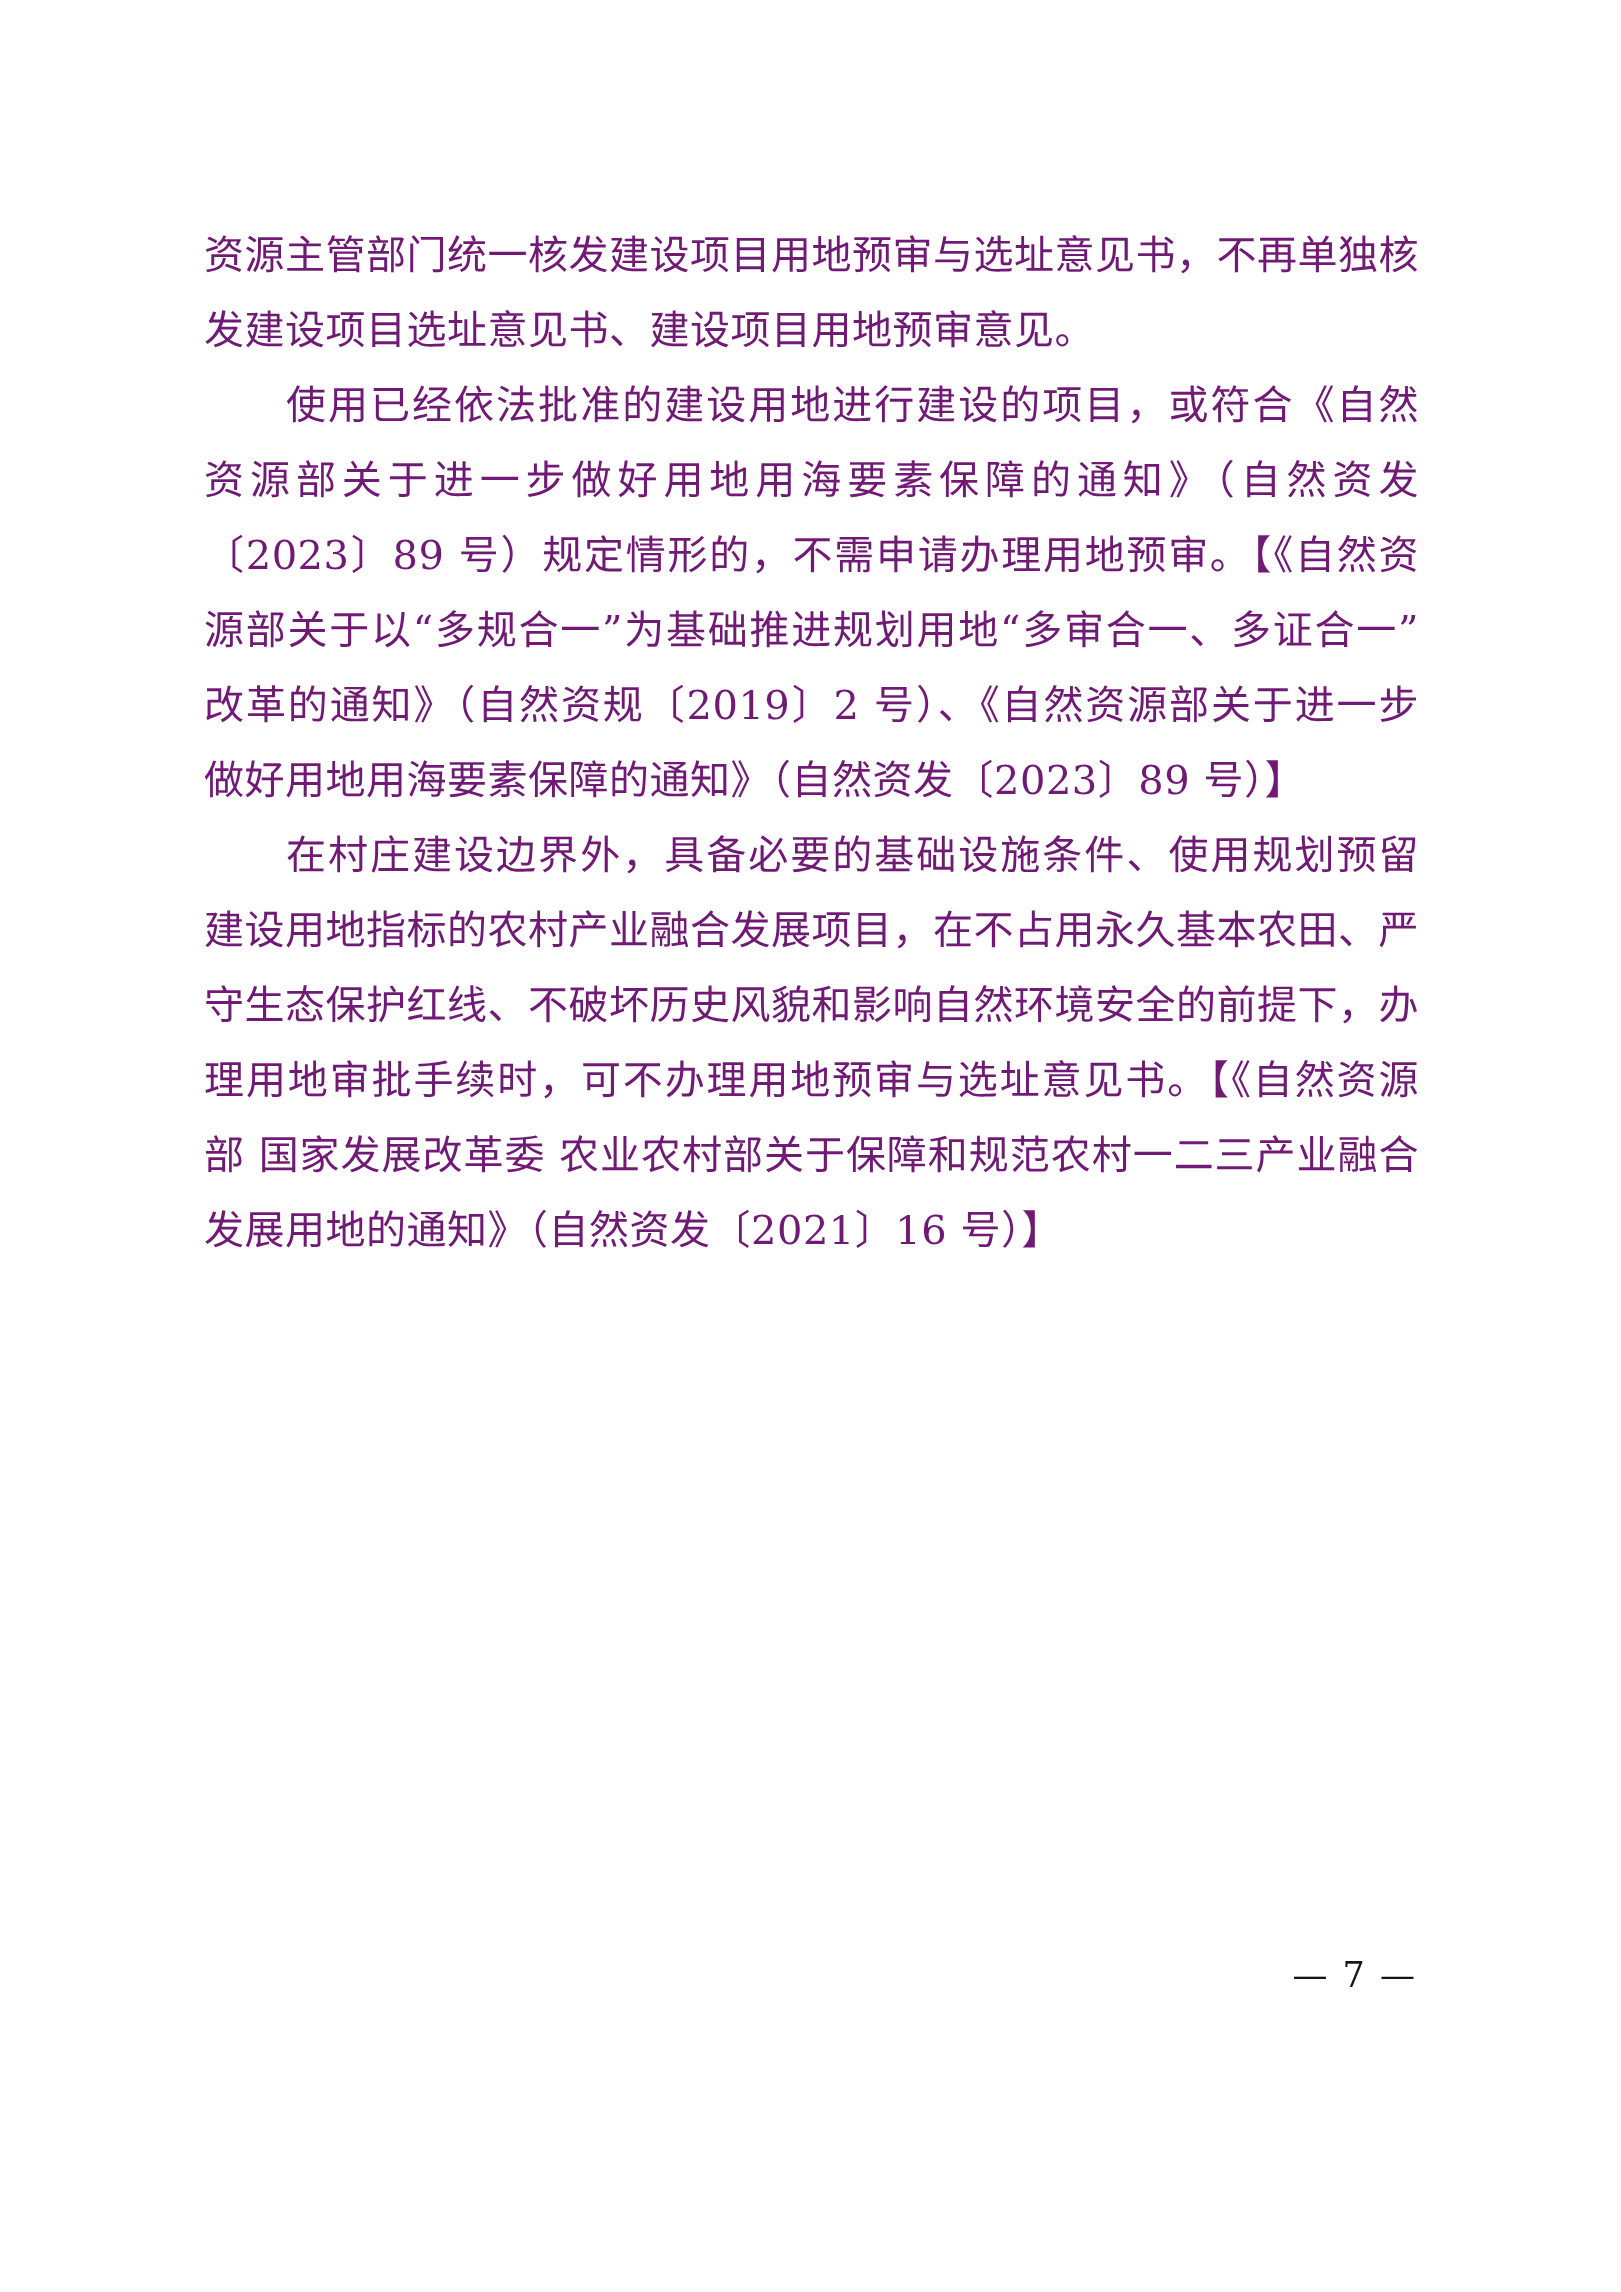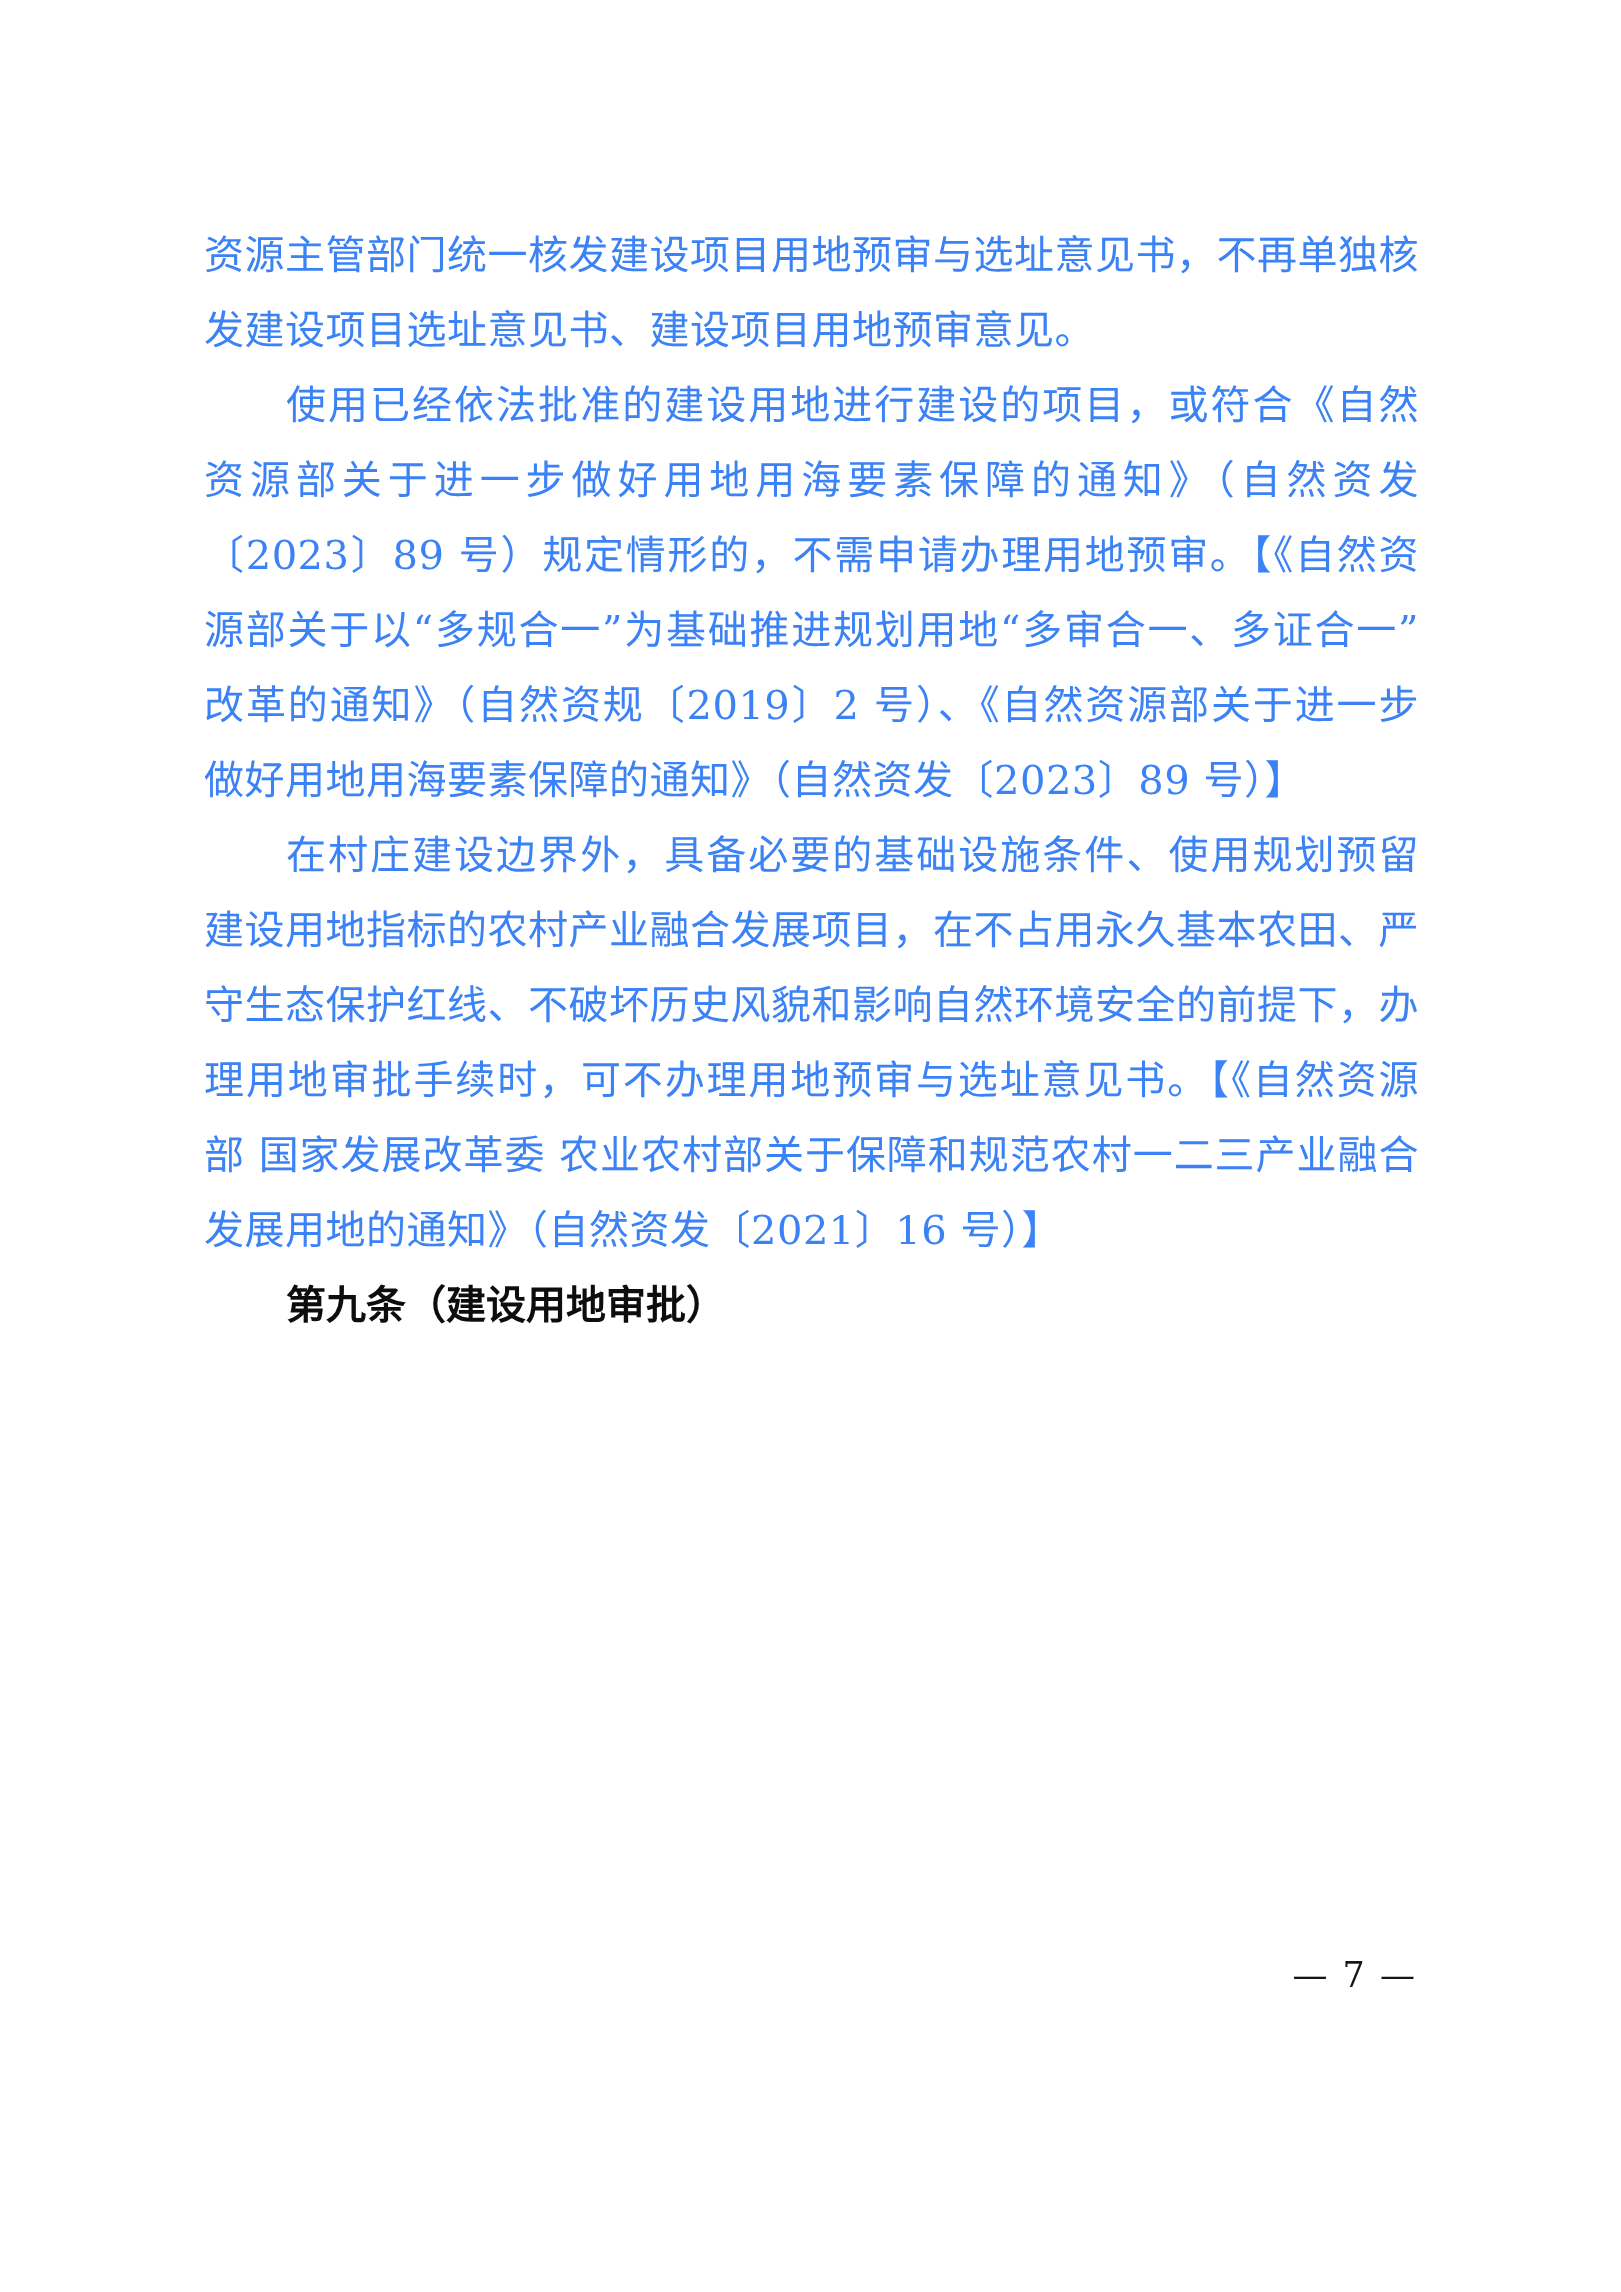--- a/index.html
+++ b/index.html
@@ -25,21 +25,21 @@
     width: 1215px;
   }
   p.para {
     margin: 0 0 0 0;
     font-size: 40px;
     line-height: 75px;
     text-align: justify;
     text-justify: inter-ideograph;
     letter-spacing: 0.5px;
     font-weight: 400;
-    color: #3b82f6;
+    color: #701a75;
   }
   p.indent {
     text-indent: 82px;
   }
   p.heading {
     margin: 0;
     font-size: 40px;
     line-height: 75px;
     font-weight: bold;
     text-indent: 82px;
@@ -62,20 +62,19 @@
 <div class="page">
   <div class="content">
 
     <p class="para">资源主管部门统一核发建设项目用地预审与选址意见书，不再单独核发建设项目选址意见书、建设项目用地预审意见。</p>
 
     <p class="para indent">使用已经依法批准的建设用地进行建设的项目，或符合《自然资源部关于进一步做好用地用海要素保障的通知》（自然资发〔2023〕89 号）规定情形的，不需申请办理用地预审。【《自然资源部关于以“多规合一”为基础推进规划用地“多审合一、多证合一”改革的通知》（自然资规〔2019〕2 号）、《自然资源部关于进一步做好用地用海要素保障的通知》（自然资发〔2023〕89 号）】</p>
 
     <p class="para indent">在村庄建设边界外，具备必要的基础设施条件、使用规划预留建设用地指标的农村产业融合发展项目，在不占用永久基本农田、严守生态保护红线、不破坏历史风貌和影响自然环境安全的前提下，办理用地审批手续时，可不办理用地预审与选址意见书。【《自然资源部 国家发展改革委 农业农村部关于保障和规范农村一二三产业融合发展用地的通知》（自然资发〔2021〕16 号）】</p>
 
 
-    <p class="heading">第九条（建设用地审批）</p>
 
 
   </div>
 
   <div class="pagenum">— 7 —</div>
 </div>
 
 
 </body></html>

